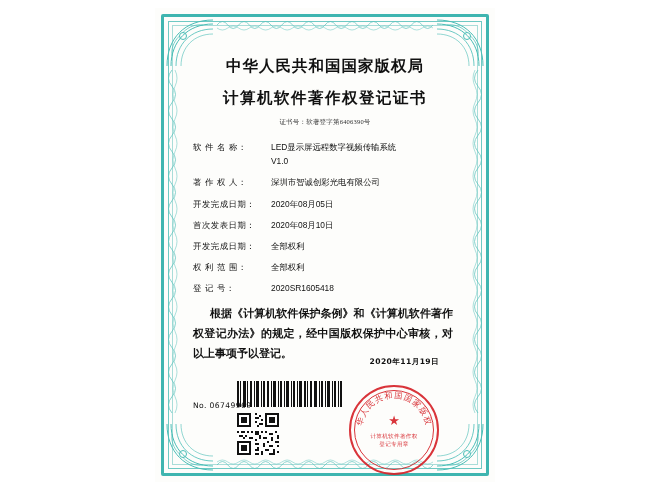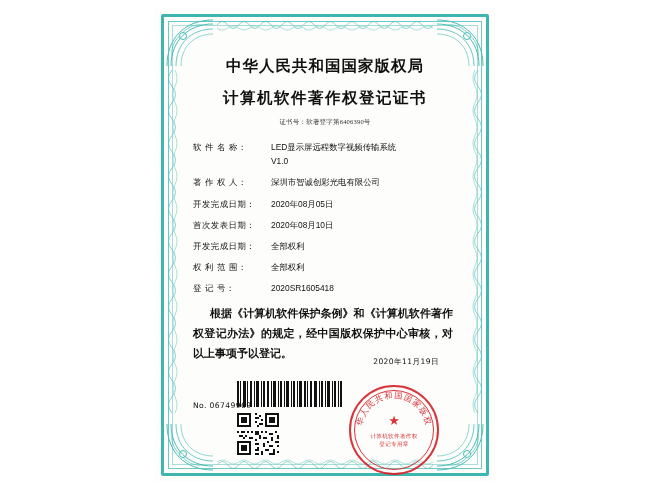--- a/index.html
+++ b/index.html
@@ -223,21 +223,21 @@
     left: 12px;
     right: 12px;
     bottom: 46px;
     display: flex;
     justify-content: space-between;
     font-size: 7.6px;
     color: #111;
     font-family: "DejaVu Sans", "Liberation Sans", sans-serif;
   }
   .footer .no { letter-spacing: .4px; margin-top: 44px; }
-  .footer .date { letter-spacing: .4px; padding-right: 18px;}
+  .footer .date { letter-spacing: .4px; padding-right: 18px; font-weight: bold;}
 </style>
 </head>
 <body>
 
 <div class="page">
   <div class="cert">
 
     <div class="border-outer"></div>
     <div class="border-inner"></div>
     <div class="border-hair"></div>

